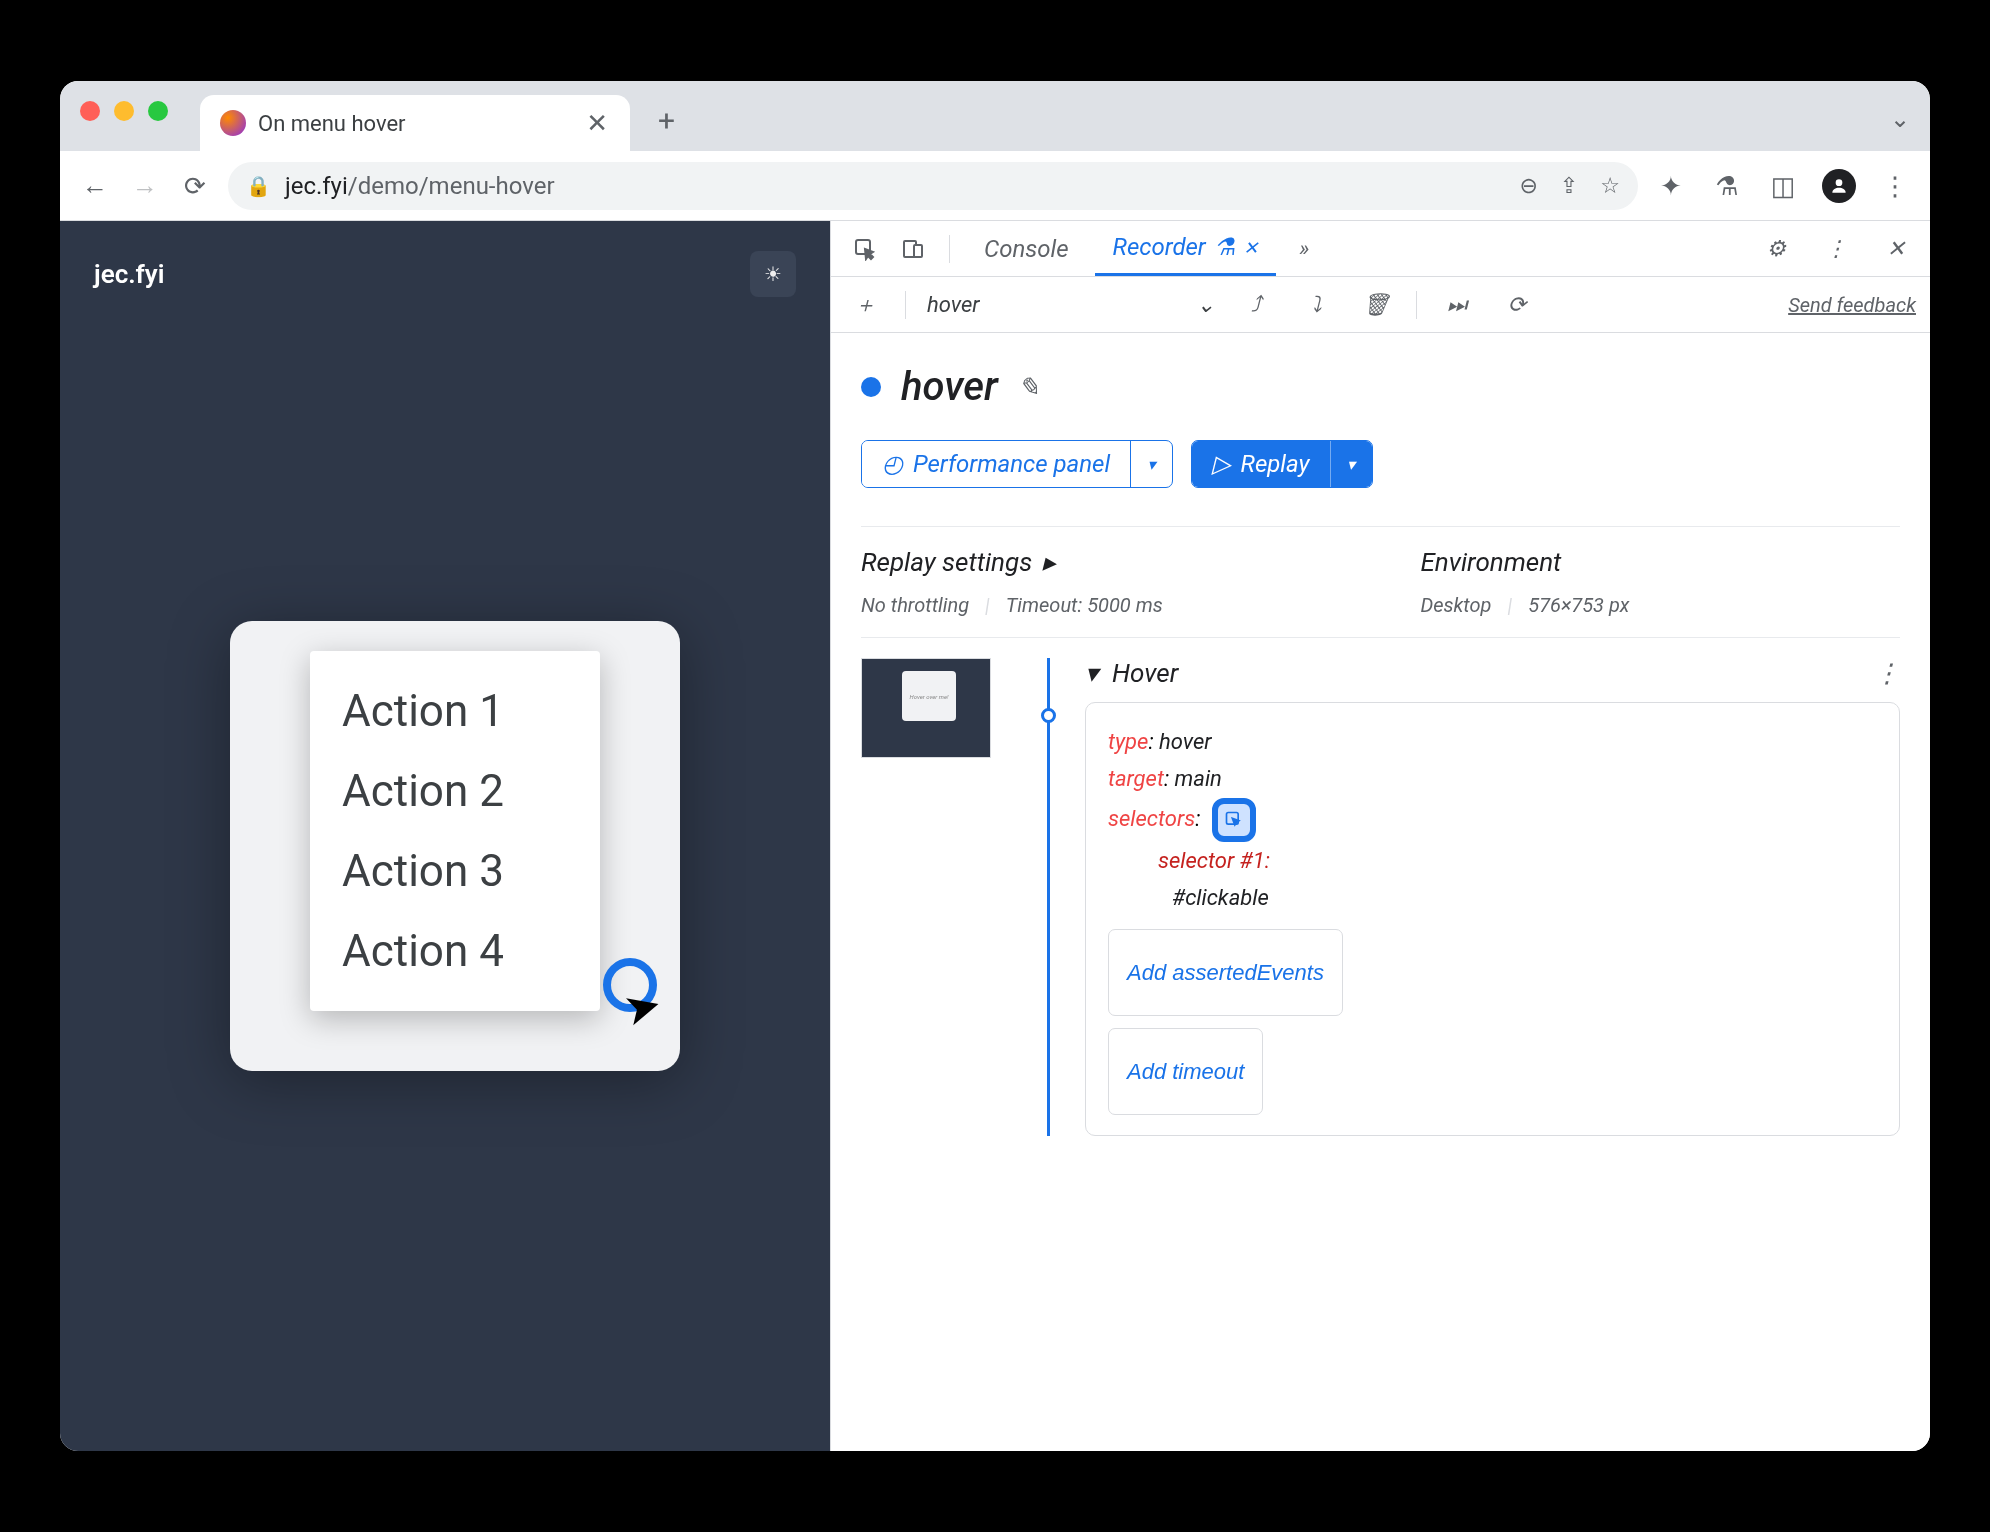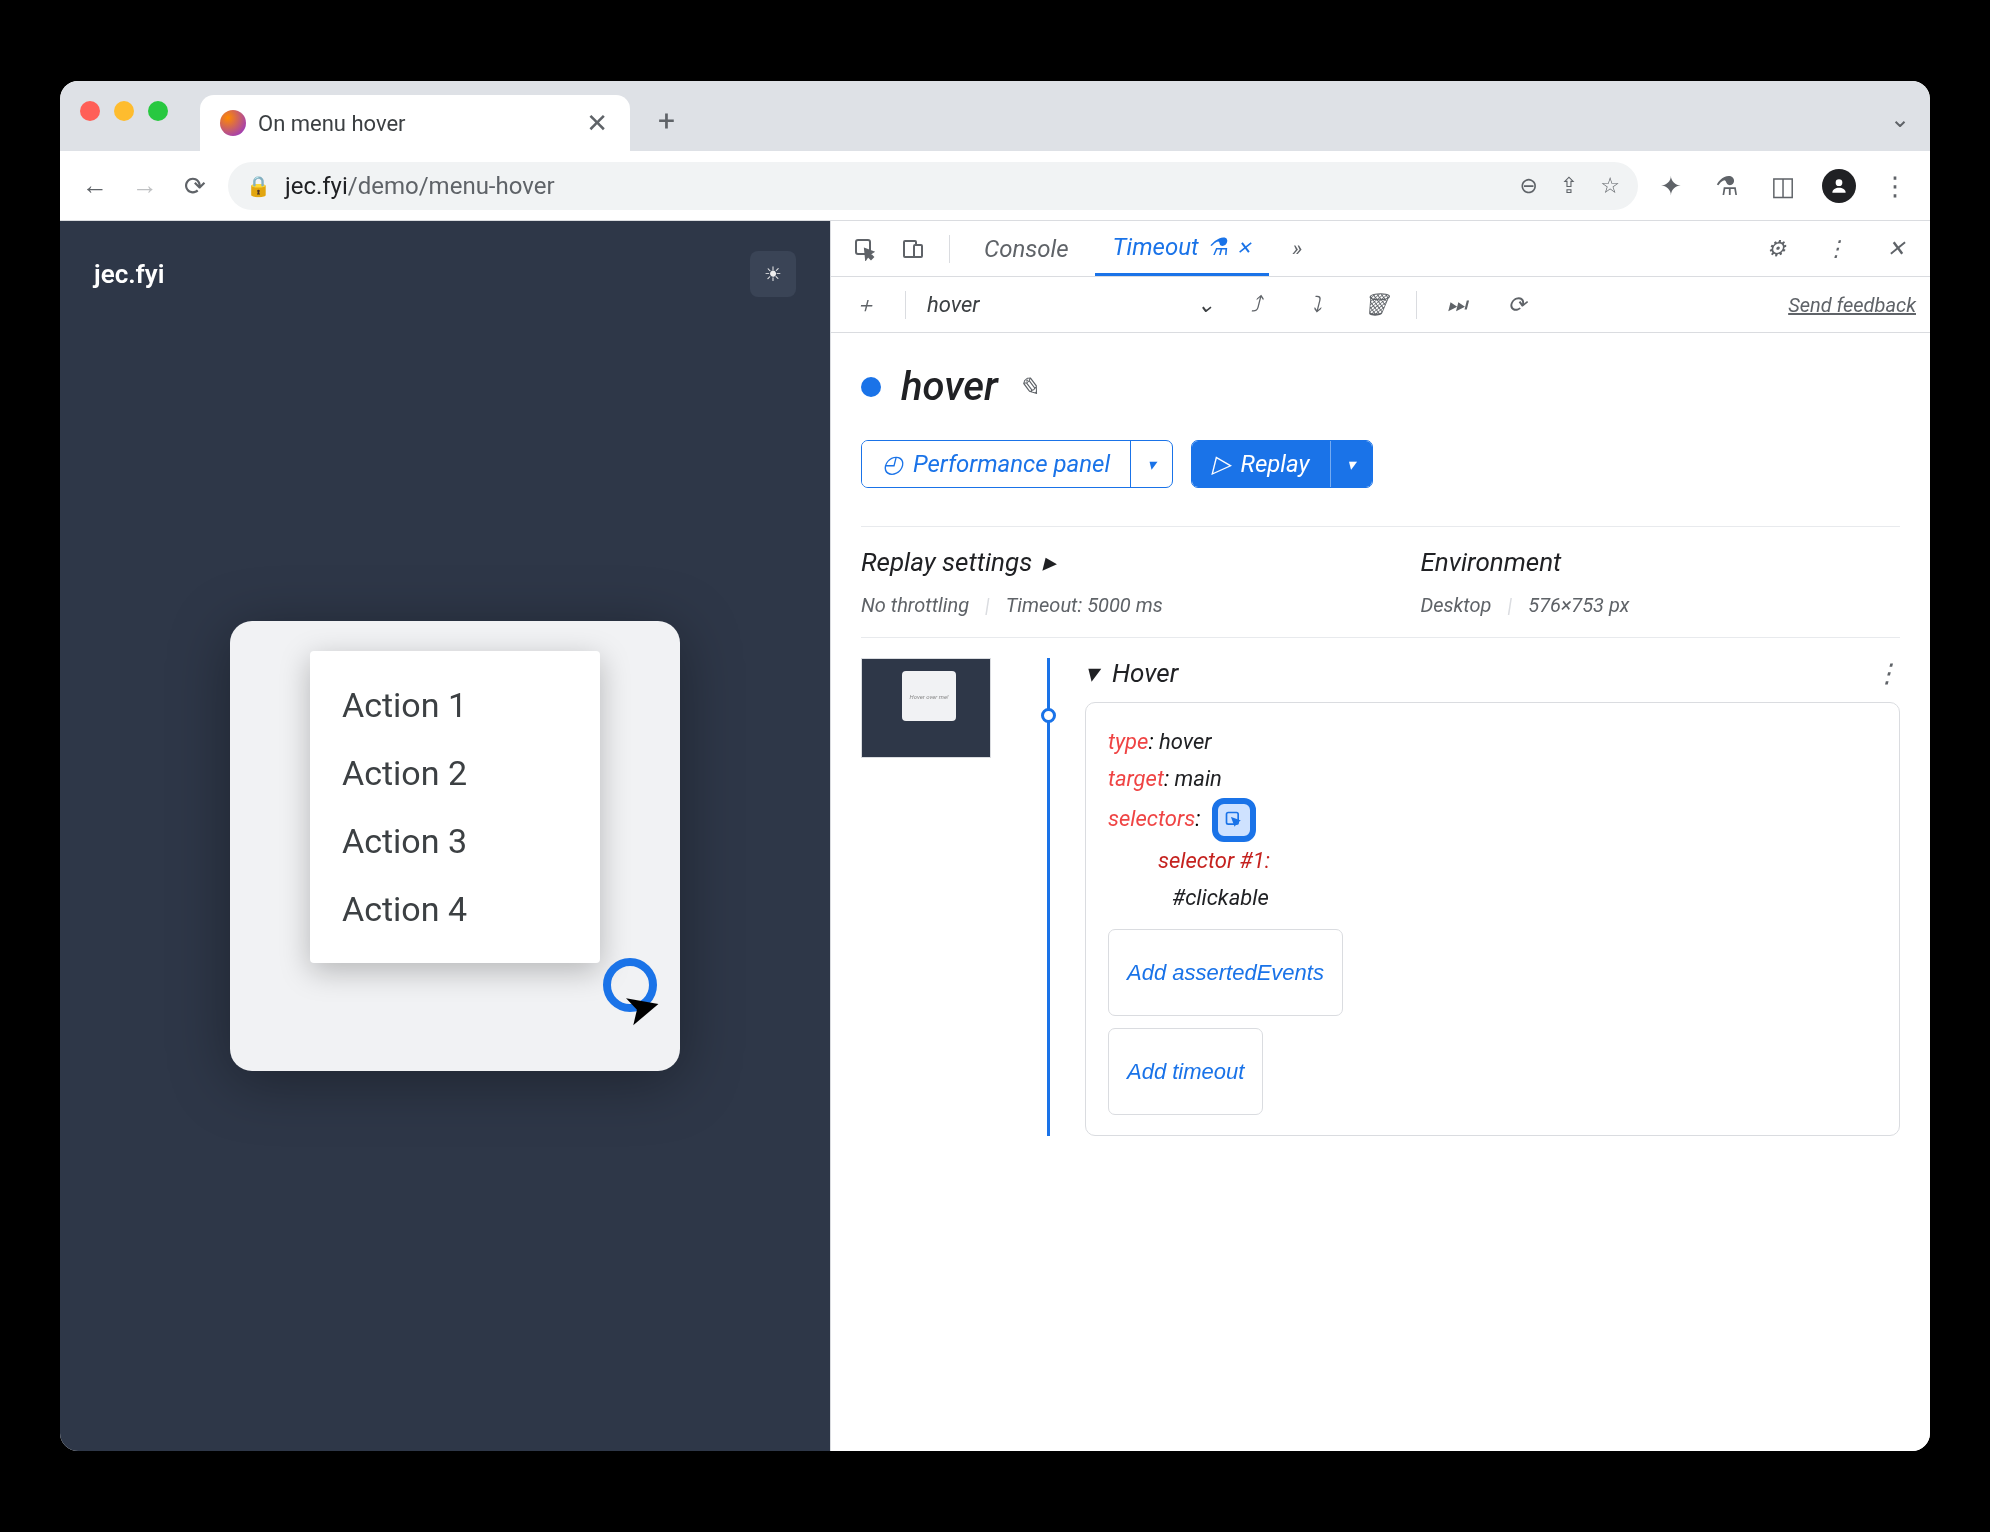--- a/index.html
+++ b/index.html
@@ -28,21 +28,21 @@
 .toolbar-icons { display: flex; gap: 22px; align-items: center; }
 .prof { width: 34px; height: 34px; border-radius: 50%; background: #202124; display: flex; align-items: center; justify-content: center; color: #fff; font-size: 18px; }
 .content { flex: 1; display: flex; }
 .page { width: 770px; background: #2e3748; color: #fff; position: relative; }
 .page-header { display: flex; justify-content: space-between; align-items: center; padding: 30px 34px; }
 .logo { font-size: 26px; font-weight: 600; }
 .theme-btn { width: 46px; height: 46px; background: #3a4456; border-radius: 8px; display: flex; align-items: center; justify-content: center; color: #eee; font-size: 20px; }
 .card { position: absolute; left: 170px; top: 400px; width: 450px; height: 450px; background: #f1f2f4; border-radius: 22px; box-shadow: 0 10px 60px rgba(0,0,0,0.35); display: flex; align-items: center; justify-content: center; }
 .hover-text { color: #9aa0a6; font-size: 40px; font-weight: 500; }
 .dropdown { position: absolute; left: 250px; top: 430px; width: 290px; background: #fff; border-radius: 4px; box-shadow: 0 8px 30px rgba(0,0,0,0.25); padding: 20px 24px; }
-.dd-item { font-size: 34px; color: #3c4043; padding: 14px 8px; cursor: pointer; }
+.dd-item { font-size: 44px; color: #3c4043; padding: 14px 8px; cursor: pointer; }
 .cursor-ring { position: absolute; left: 543px; top: 737px; width: 54px; height: 54px; border: 8px solid #1a73e8; border-radius: 50%; background: transparent; }
 .cursor-arrow { position: absolute; left: 564px; top: 760px; font-size: 44px; color: #000; transform: rotate(-15deg); }
 
 .devtools { flex: 1; display: flex; flex-direction: column; background: #fff; border-left: 1px solid #dadce0; font-style: italic; }
 .dt-tabs { height: 56px; display: flex; align-items: center; border-bottom: 1px solid #dadce0; padding: 0 14px; gap: 8px; }
 .dt-tab-icon { width: 40px; height: 40px; display: flex; align-items: center; justify-content: center; color: #5f6368; font-size: 22px; cursor: pointer; }
 .dt-tab { padding: 0 18px; height: 100%; display: flex; align-items: center; color: #5f6368; font-size: 24px; cursor: pointer; gap: 8px; }
 .dt-tab.active { color: #1a73e8; border-bottom: 3px solid #1a73e8; }
 .dt-tabs-right { margin-left: auto; display: flex; gap: 20px; align-items: center; }
 .dt-subbar { height: 56px; display: flex; align-items: center; padding: 0 14px; gap: 20px; border-bottom: 1px solid #dadce0; }
@@ -163,21 +163,21 @@
             <svg width="24" height="24" viewBox="0 0 24 24" fill="none" stroke="#5f6368" stroke-width="2">
               <rect x="3" y="4" width="12" height="16" rx="1"></rect>
               <rect x="13" y="8" width="8" height="12" rx="1" fill="#fff"></rect>
             </svg>
           </div>
         <div style="width:1px;height:28px;background:#dadce0;margin:0 8px"></div>
         <div class="dt-tab">
             <span>Console</span>
           </div>
         <div class="dt-tab active">
-            <span>Timeout</span> 
+            <span>Recorder</span> 
             <span>⚗</span> 
             <span style="font-size:18px">✕</span>
           </div>
         <div class="dt-tab-icon">»</div>
         <div class="dt-tabs-right">
           <div class="dt-tab-icon">⚙</div>
           <div class="dt-tab-icon">⋮</div>
           <div class="dt-tab-icon">✕</div>
         </div>
       </div>

